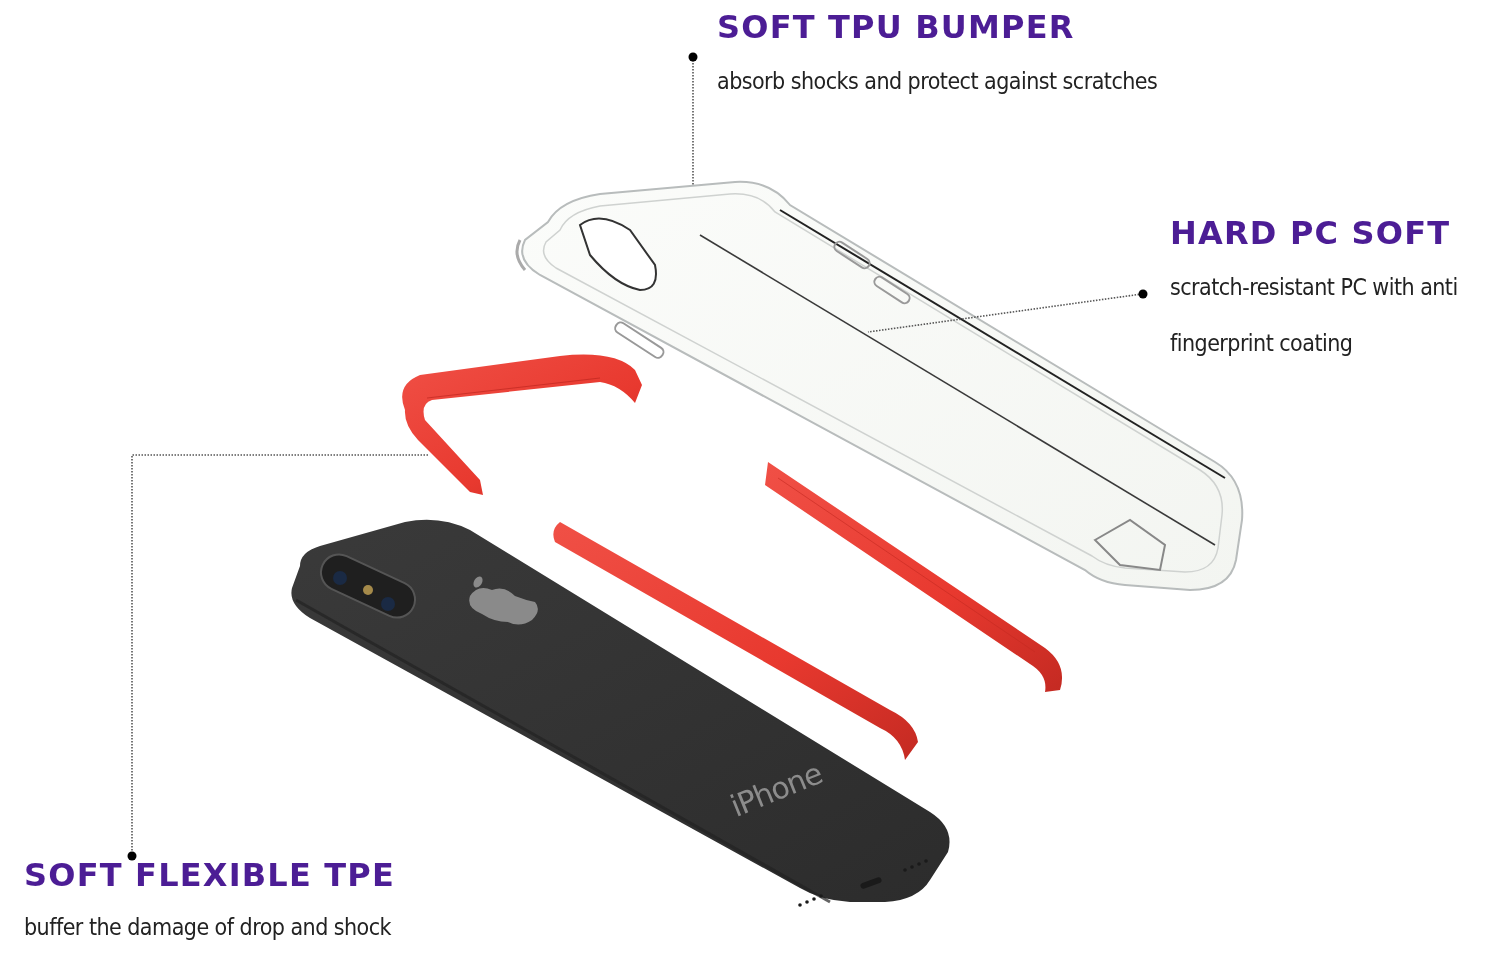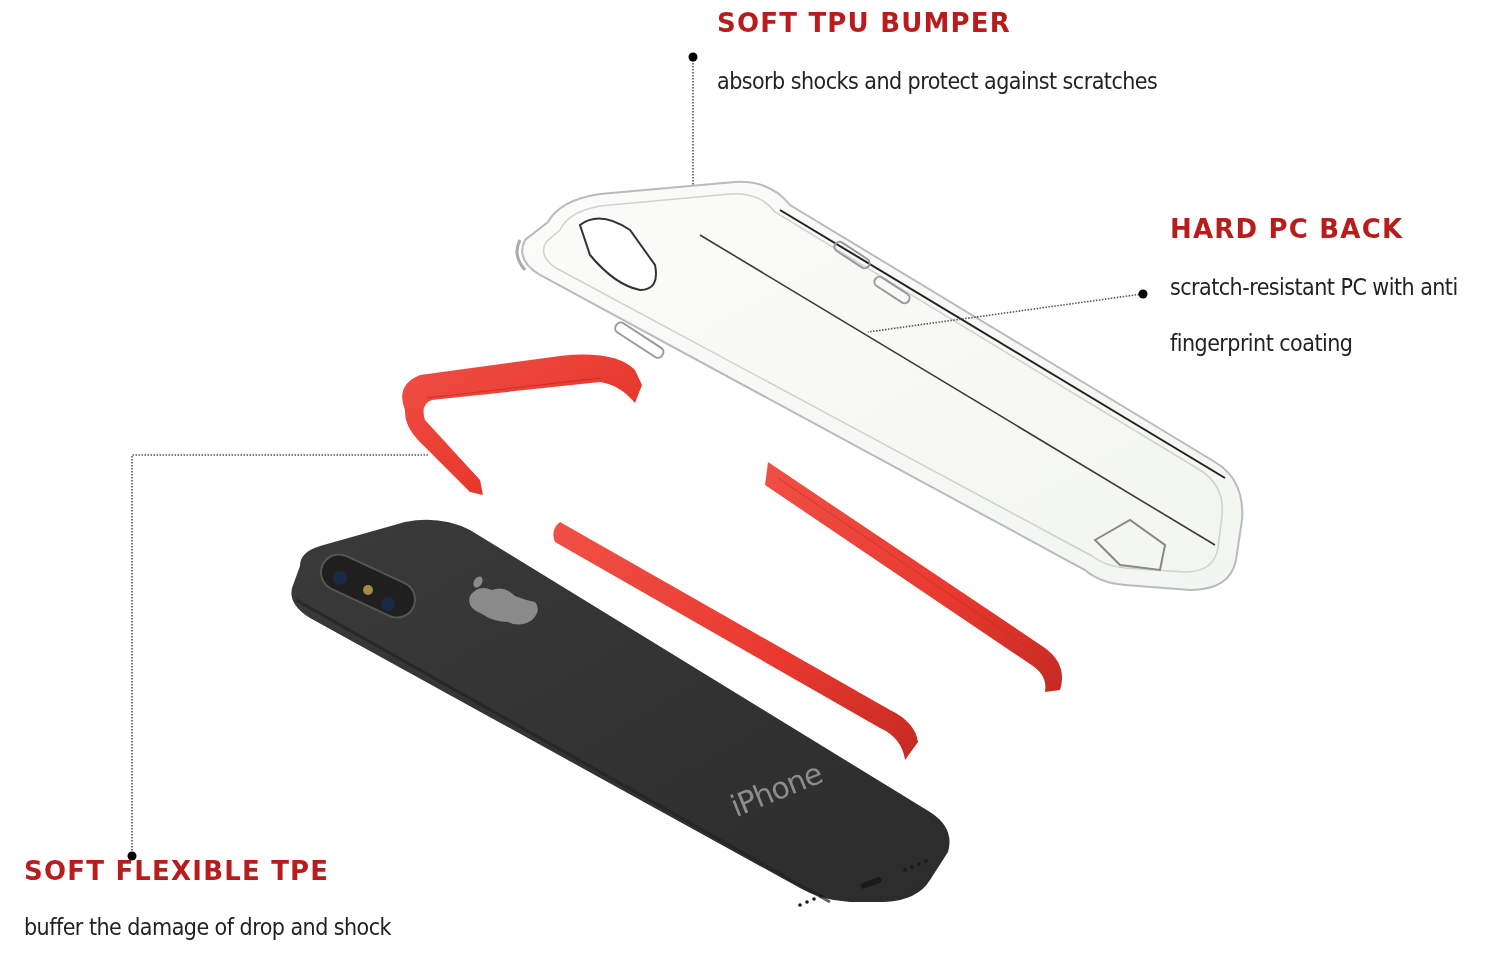--- a/index.html
+++ b/index.html
@@ -1,19 +1,19 @@
 <!DOCTYPE html>
 <html><head>
   <meta charset="utf-8">
   <style>
     html, body { margin: 0; padding: 0; background: #ffffff; }
     body { width: 1500px; height: 965px; position: relative; overflow: hidden; font-family: "DejaVu Sans", sans-serif; color: #111; }
     .art { position: absolute; left: 0; top: 0; width: 1500px; height: 965px; }
     .callout { position: absolute; }
-    .title { font-family: "DejaVu Sans", sans-serif; font-weight: bold; font-size: 26px; letter-spacing: 1.2px; color: #b91c1c; white-space: nowrap; }
+    .title { font-family: "DejaVu Sans", sans-serif; font-weight: bold; font-size: 32px; letter-spacing: 1.2px; color: #4c1d95; white-space: nowrap; }
     .desc { font-family: "DejaVu Sans", sans-serif; font-weight: normal; font-size: 23px; letter-spacing: -0.6px; color: #222; white-space: nowrap; transform: scaleX(0.9); transform-origin: left center; }
     #c-tpu { left: 717px; top: 8px; }
     #c-tpu .desc { position: absolute; top: 60px; left: 0; }
     #c-pc { left: 1170px; top: 214px; }
     #c-pc .desc1 { position: absolute; top: 60px; left: 0; }
     #c-pc .desc2 { position: absolute; top: 116px; left: 0; }
     #c-tpe { left: 24px; top: 856px; }
     #c-tpe .desc { position: absolute; top: 58px; left: 0; }
   </style>
 </head>
@@ -105,21 +105,21 @@
 </svg>
 
 <div style="position:absolute;left:732px;top:790px;font-family:'DejaVu Sans',sans-serif;font-size:30px;color:#8c8c8c;transform:rotate(-22deg);transform-origin:left center;letter-spacing:-1px;">iPhone</div>
 
 <div class="callout" id="c-tpu">
   <div class="title">SOFT TPU BUMPER</div>
   <div class="desc">absorb shocks and protect against scratches</div>
 </div>
 
 <div class="callout" id="c-pc">
-  <div class="title">HARD PC BACK</div>
+  <div class="title">HARD PC SOFT</div>
   <div class="desc desc1">scratch-resistant PC with anti</div>
   <div class="desc desc2">fingerprint coating</div>
 </div>
 
 <div class="callout" id="c-tpe">
   <div class="title">SOFT FLEXIBLE TPE</div>
   <div class="desc">buffer the damage of drop and shock</div>
 </div>
 
 </body></html>

